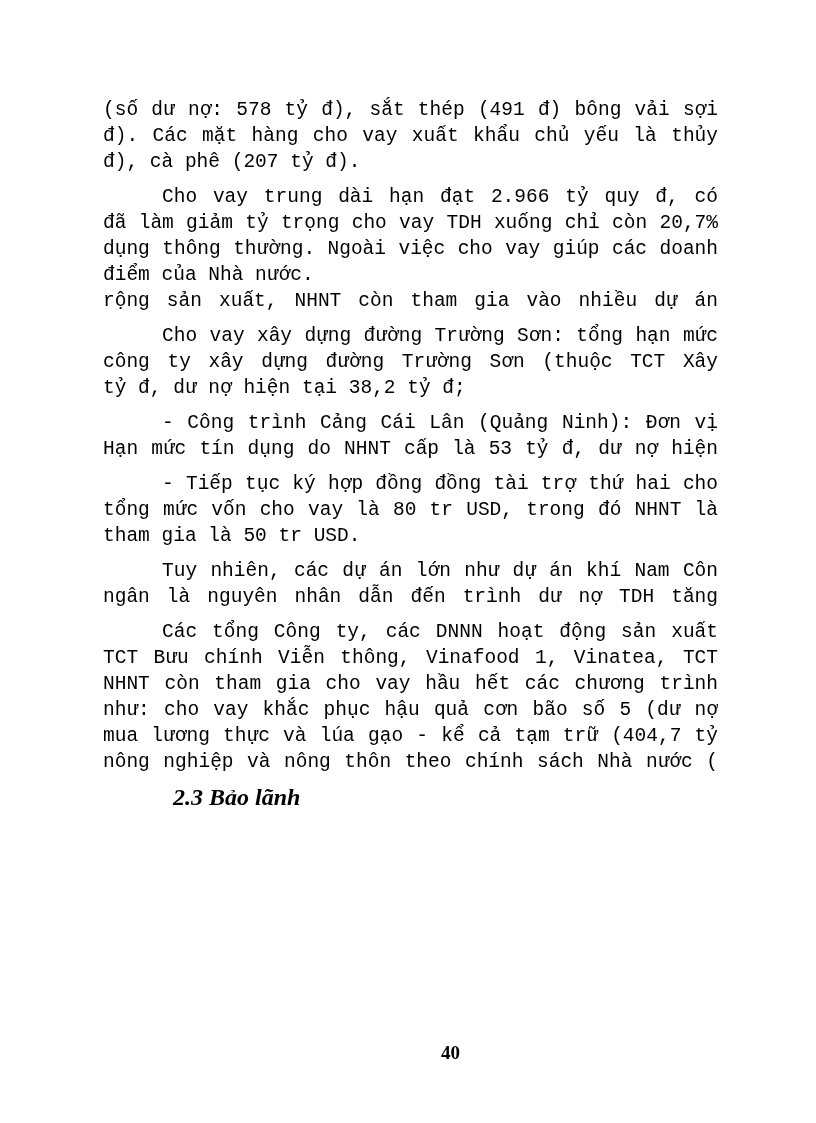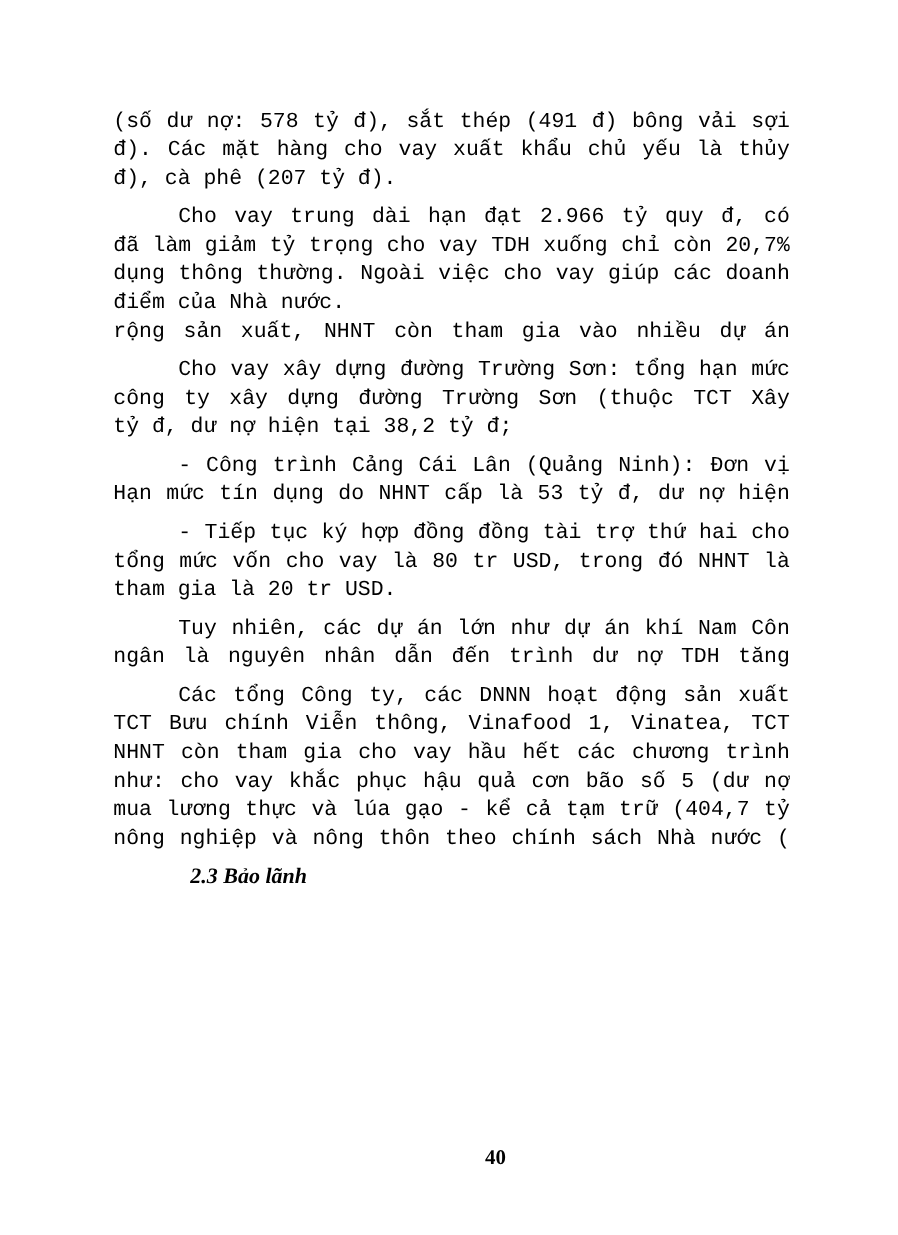--- a/index.html
+++ b/index.html
@@ -44,21 +44,21 @@
     font-family: Liberation Mono, monospace;
   }
   .para .line.last {
     text-align-last: left;
   }
   .para.indent .line.first {
     text-indent: 59px;
   }
   .heading {
     margin: 9px 0 0 70px;
-    font-size: 20px;
+    font-size: 24px;
     font-weight: bold;
     font-style: italic;
     line-height: 26px;
   }
   .footer {
     position: absolute;
     top: 1042px;
     left: 0;
     width: 816px;
     box-sizing: border-box;
@@ -93,21 +93,21 @@
         <div class="line">công ty xây dựng đường Trường Sơn (thuộc TCT Xây dựng công trình 6) là 53,3</div>
         <div class="line last">tỷ đ, dư nợ hiện tại 38,2 tỷ đ;</div>
       </div>
       <div class="para indent">
         <div class="line first">- Công trình Cảng Cái Lân (Quảng Ninh): Đơn vị thi công là công trình 86.</div>
         <div class="line last">Hạn mức tín dụng do NHNT cấp là 53 tỷ đ, dư nợ hiện nay là 23,2 tỷ đ;</div>
       </div>
       <div class="para indent">
         <div class="line first">- Tiếp tục ký hợp đồng đồng tài trợ thứ hai cho dự án Khí Nam Côn Sơn,</div>
         <div class="line">tổng mức vốn cho vay là 80 tr USD, trong đó NHNT là đầu mối với mức vốn</div>
-        <div class="line last">tham gia là 20 tr USD.</div>
+        <div class="line last">tham gia là 50 tr USD.</div>
       </div>
       <div class="para indent">
         <div class="line first">Tuy nhiên, các dự án lớn như dự án khí Nam  Côn Sơn, dự án điện Phú Mỹ</div>
         <div class="line last">ngân là nguyên nhân dẫn đến trình dư nợ TDH tăng chậm.</div>
       </div>
       <div class="para indent">
         <div class="line first">Các tổng Công ty, các DNNN hoạt động sản xuất kinh doanh hiệu  quả như</div>
         <div class="line">TCT Bưu chính Viễn thông, Vinafood 1, Vinatea, TCT Xăng dầu, TCT Sữa</div>
         <div class="line">NHNT còn tham gia cho vay hầu hết các chương trình kinh tế lớn của Chính phủ</div>
         <div class="line">như: cho vay khắc phục hậu quả cơn bão  số 5 (dư nợ 36,6 tỷ đồng) cho vay thu</div>

